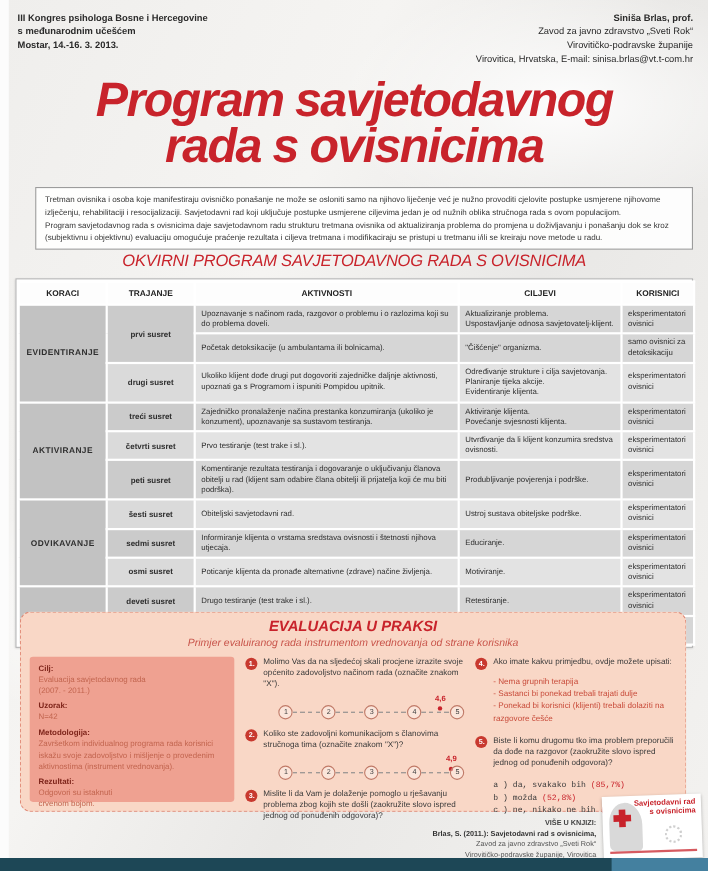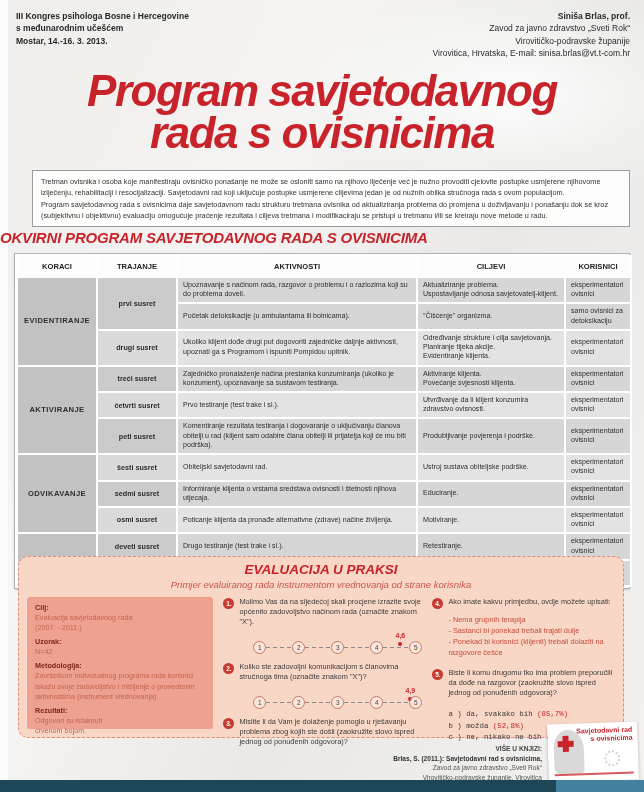--- a/index.html
+++ b/index.html
@@ -17,22 +17,22 @@
   .hdr-left{position:absolute;left:16px;top:10px;font-size:8.5px;line-height:1.45;font-weight:bold;color:#2a2a2a;}
   .hdr-right{position:absolute;right:14px;top:10px;text-align:right;font-size:8.5px;line-height:1.45;color:#2a2a2a;}
   .hdr-right .name{font-weight:bold;}
   
   .main-title{position:absolute;left:0;right:0;top:70px;text-align:center;
     color:#c8232b;font-weight:bold;font-style:italic;font-size:44px;line-height:.95;letter-spacing:-1.5px;}
   
   .intro-box{position:absolute;left:32px;right:14px;top:170px;background:rgba(255,255,255,.88);
     border:1px solid #9c9c9c;padding:5px 8px;font-size:7.3px;line-height:1.55;color:#333;}
   
-  .section-heading{position:absolute;left:0;right:0;top:229px;text-align:left;
-    color:#c8232b;font-weight:bold;font-style:italic;font-size:15px;letter-spacing:-.2px;}
+  .section-heading{position:absolute;left:0;right:0;top:229px;text-align:center;
+    color:#c8232b;font-weight:normal;font-style:italic;font-size:15px;letter-spacing:-.2px;}
   
   .table-wrap{position:absolute;left:14px;right:14px;top:253px;background:#fff;border:1px solid #b3b3b3;
     box-shadow:0 1px 2px rgba(0,0,0,.15);padding:1px;}
   table{border-collapse:collapse;width:100%;table-layout:fixed;}
   col.c-step{width:80px}col.c-traj{width:80px}col.c-akt{width:240px}col.c-cilj{width:148px}col.c-kor{width:66px}
   th{font-size:7.6px;font-weight:bold;color:#222;padding:5px 2px;background:#fdfdfd;border:2px solid #fff;text-align:center;}
   td{font-size:7.1px;line-height:1.3;color:#2e2e2e;padding:3px 5px;border:2px solid #fff;vertical-align:middle;}
   td.step{background:#c2c2c2;font-weight:bold;text-align:center;font-size:7.6px;letter-spacing:.4px;}
   td.traj{text-align:center;font-weight:bold;font-size:7.2px;}
   td.pre{white-space:pre-line;}
@@ -164,21 +164,21 @@
       <td class="traj">treći susret</td>
       <td class="cell">Zajedničko pronalaženje načina prestanka konzumiranja (ukoliko je konzument), upoznavanje sa sustavom testiranja.</td>
       <td class="cell pre">Aktiviranje klijenta.
 Povećanje svjesnosti klijenta.</td>
       <td class="cell pre">eksperimentatori
 ovisnici</td>
     </tr>
     <tr class="sh-b">
       <td class="traj">četvrti susret</td>
       <td class="cell">Prvo testiranje (test trake i sl.).</td>
-      <td class="cell">Utvrđivanje da li klijent konzumira zdravstvo ovisnosti.</td>
+      <td class="cell">Utvrđivanje da li klijent konzumira sredstva ovisnosti.</td>
       <td class="cell pre">eksperimentatori
 ovisnici</td>
     </tr>
     <tr class="sh-a">
       <td class="traj">peti susret</td>
       <td class="cell">Komentiranje rezultata testiranja i dogovaranje o uključivanju članova obitelji u rad (klijent sam odabire člana obitelji ili prijatelja koji će mu biti podrška).</td>
       <td class="cell">Produbljivanje povjerenja i podrške.</td>
       <td class="cell pre">eksperimentatori
 ovisnici</td>
     </tr>

